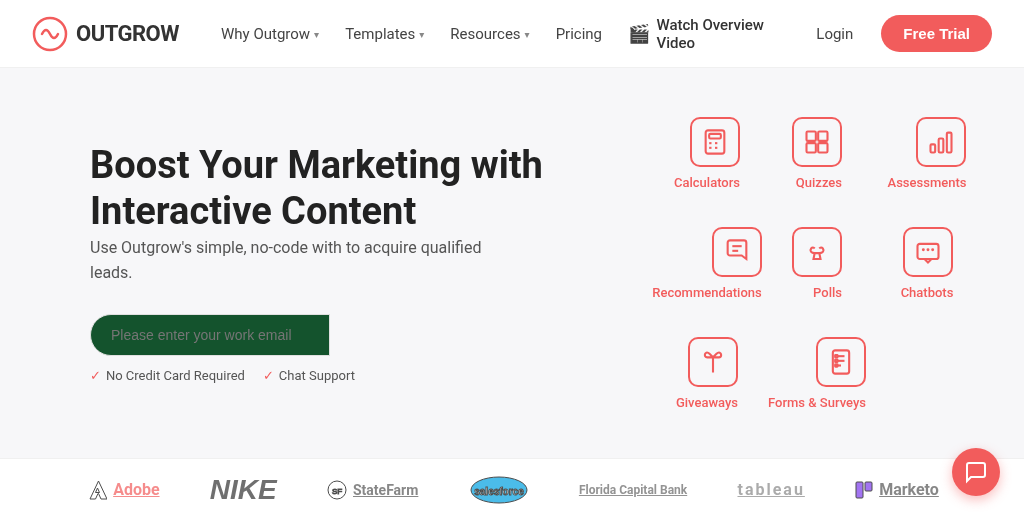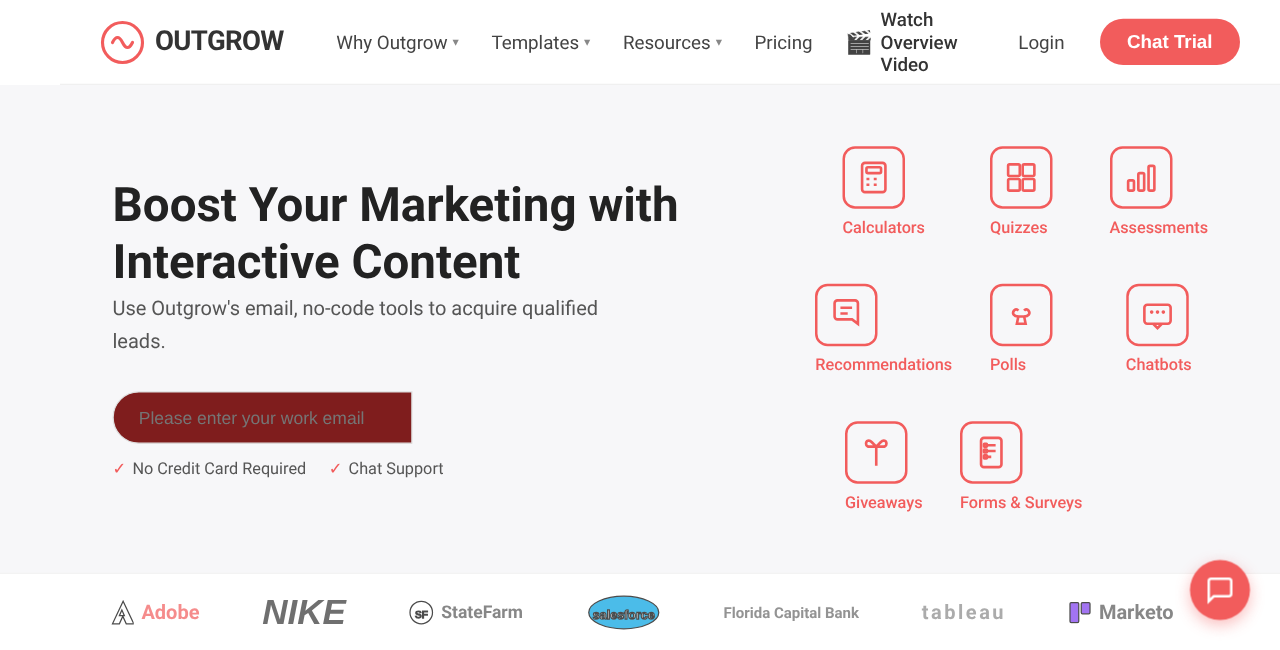--- a/index.html
+++ b/index.html
@@ -2,21 +2,21 @@
 <html><head>
   <meta charset="utf-8">
   <style>
     * { margin: 0; padding: 0; box-sizing: border-box; }
     body { font-family: -apple-system, BlinkMacSystemFont, 'Segoe UI', Roboto, sans-serif; background: #fff; width: 1024px; height: 520px; overflow: hidden; }
 
     
     .navbar {
       display: flex; padding: 0 32px; height: 68px;
       background: #fff; border-bottom: 1px solid #f0f0f0;
-      position: relative; z-index: 10; margin-left: 48px;
+      position: relative; z-index: 10;
     }
     .logo { display: flex; align-items: center; gap: 8px; margin-right: 32px; text-decoration: none; }
     .logo-icon { width: 36px; height: 36px; }
     .logo-text { font-size: 22px; font-weight: 700; color: #333; letter-spacing: -0.5px; }
     .nav-links { display: flex; align-items: center; gap: 6px; flex: 1; }
     .nav-item {
       display: flex; align-items: center; gap: 4px;
       padding: 6px 10px; font-size: 15px; color: #444; cursor: pointer;
       white-space: nowrap; border-radius: 4px;
     }
@@ -47,21 +47,21 @@
     .hero-title {
       font-size: 38px; font-weight: 700; color: #222; line-height: 1.2;
     }
     .hero-subtitle {
       font-size: 16px; color: #555; line-height: 1.6; margin-bottom: 28px; max-width: 400px;
     }
     .email-row { display: flex; align-items: center; gap: 0; margin-bottom: 12px; }
     .email-input {
       border: 1.5px solid #e0e0e0; border-radius: 28px 0 0 28px;
       padding: 12px 20px; font-size: 14px; color: #aaa;
-      background: #7f1d1d; outline: none; width: 240px;
+      background: #14532d; outline: none; width: 240px;
     }
     .start-btn {
       background: #f25c5c; color: #fff; border: none;
       border-radius: 0 28px 28px 0; padding: 13px 22px;
       font-size: 14px; font-weight: 700; cursor: pointer; letter-spacing: 0.5px;
       white-space: nowrap;
     }
     .trust-row { display: flex; align-items: center; gap: 18px; font-size: 13px; color: #555; }
     .trust-item { display: flex; align-items: center; gap: 5px; }
     .check { color: #f25c5c; font-size: 13px; }
@@ -69,37 +69,37 @@
     
     .hero-right {
       flex: 1; display: flex; align-items: center; justify-content: center;
       padding: 30px 20px;
     }
     .content-grid {
       display: grid; grid-template-columns: repeat(3, 100px); grid-template-rows: repeat(3, 100px);
       gap: 10px; align-items: center; justify-items: center;
     }
     .content-item {
-      display: flex; flex-direction: column; align-items: flex-start; justify-content: center;
+      display: flex; flex-direction: column; align-items: flex-end; justify-content: center;
       gap: 8px; cursor: pointer;
     }
     .content-icon {
       width: 50px; height: 50px; display: flex; align-items: center; justify-content: center;
       border: 2px solid #f25c5c; border-radius: 10px; color: #f25c5c; font-size: 22px;
     }
     .content-label { font-size: 13px; color: #f25c5c; font-weight: 500; text-align: center; }
 
     
     .brands {
       display: flex; align-items: center; justify-content: space-around;
       padding: 20px 60px; background: #fff; border-top: 1px solid #f0f0f0;
       height: 62px;
     }
     .brand-item { display: flex; align-items: center; gap: 6px; opacity: 0.7; }
-    .brand-text { font-size: 18px; font-weight: 700; color: #555; }
+    .brand-text { font-size: 18px; font-weight: 700; color: #555; text-decoration: underline; }
 
     
     .chat-bubble {
       position: fixed; bottom: 24px; right: 24px;
       width: 48px; height: 48px; background: #f25c5c; border-radius: 50%;
       display: flex; align-items: center; justify-content: center;
       color: #fff; font-size: 22px; cursor: pointer; box-shadow: 0 4px 12px rgba(242,92,92,0.4);
     }
 
     
@@ -135,28 +135,28 @@
       <span>Pricing</span>
     </div>
     <div class="nav-video">
       <span class="video-icon">🎬</span>
       <span>Watch Overview Video</span>
     </div>
   </div>
 
   <div class="nav-right">
     <span class="login-btn">Login</span>
-    <button class="free-trial-btn">Chat Trial</button>
+    <button class="free-trial-btn">Free Trial</button>
   </div>
 </nav>
 
 <section class="hero">
   <div class="hero-left">
     <h1 class="hero-title">Boost Your Marketing with Interactive Content</h1>
-    <p class="hero-subtitle">Use Outgrow's email, no-code tools to acquire qualified leads.</p>
+    <p class="hero-subtitle">Use Outgrow's simple, no-code with to acquire qualified leads.</p>
     <div class="email-row">
       <input class="email-input" type="email" placeholder="Please enter your work email" style="">
     </div>
     <div class="trust-row">
       <div class="trust-item">
         <span class="check">✓</span>
         <span>No Credit Card Required</span>
       </div>
       <div class="trust-item">
         <span class="check">✓</span>

